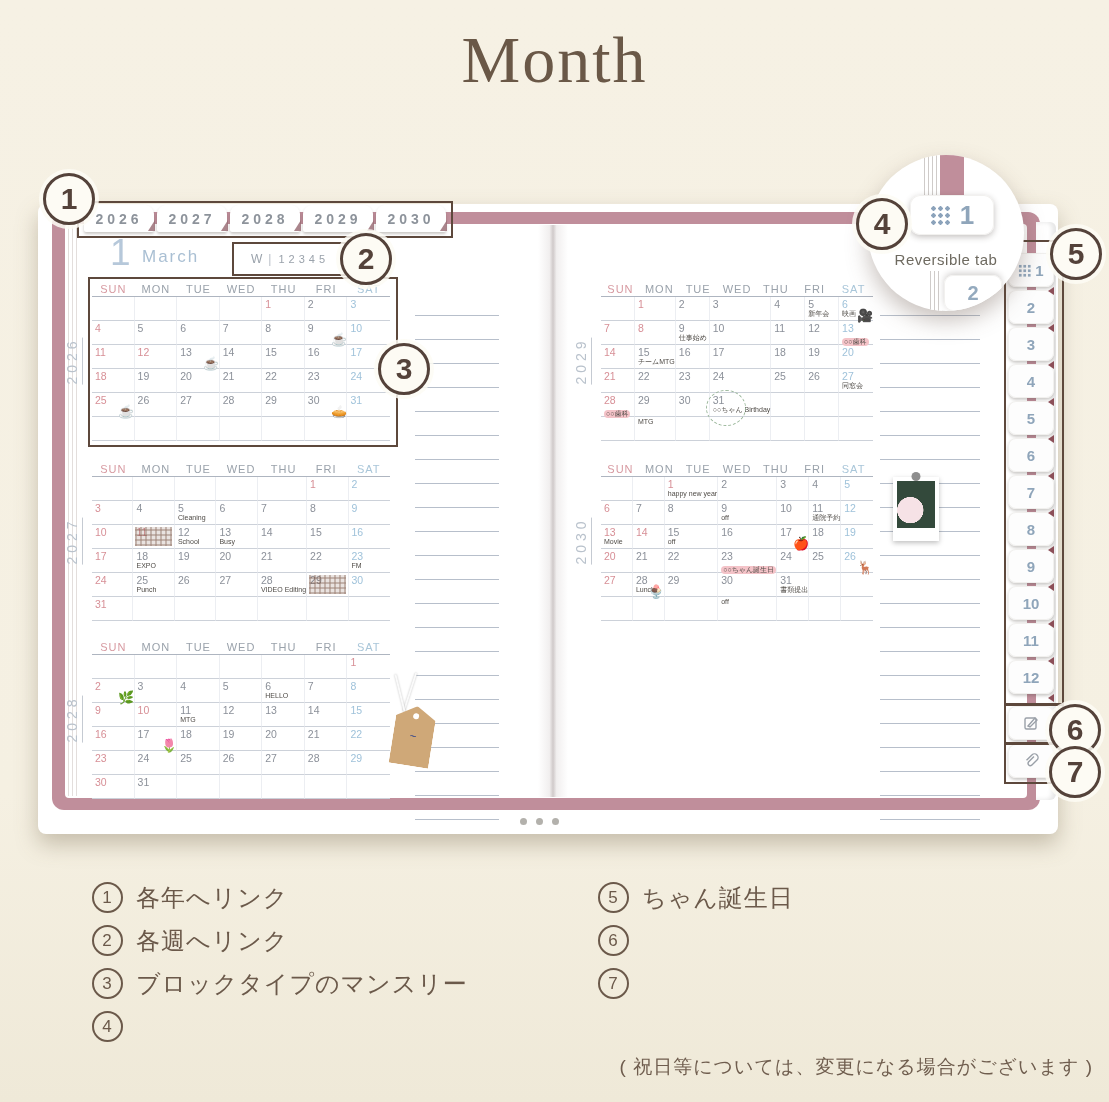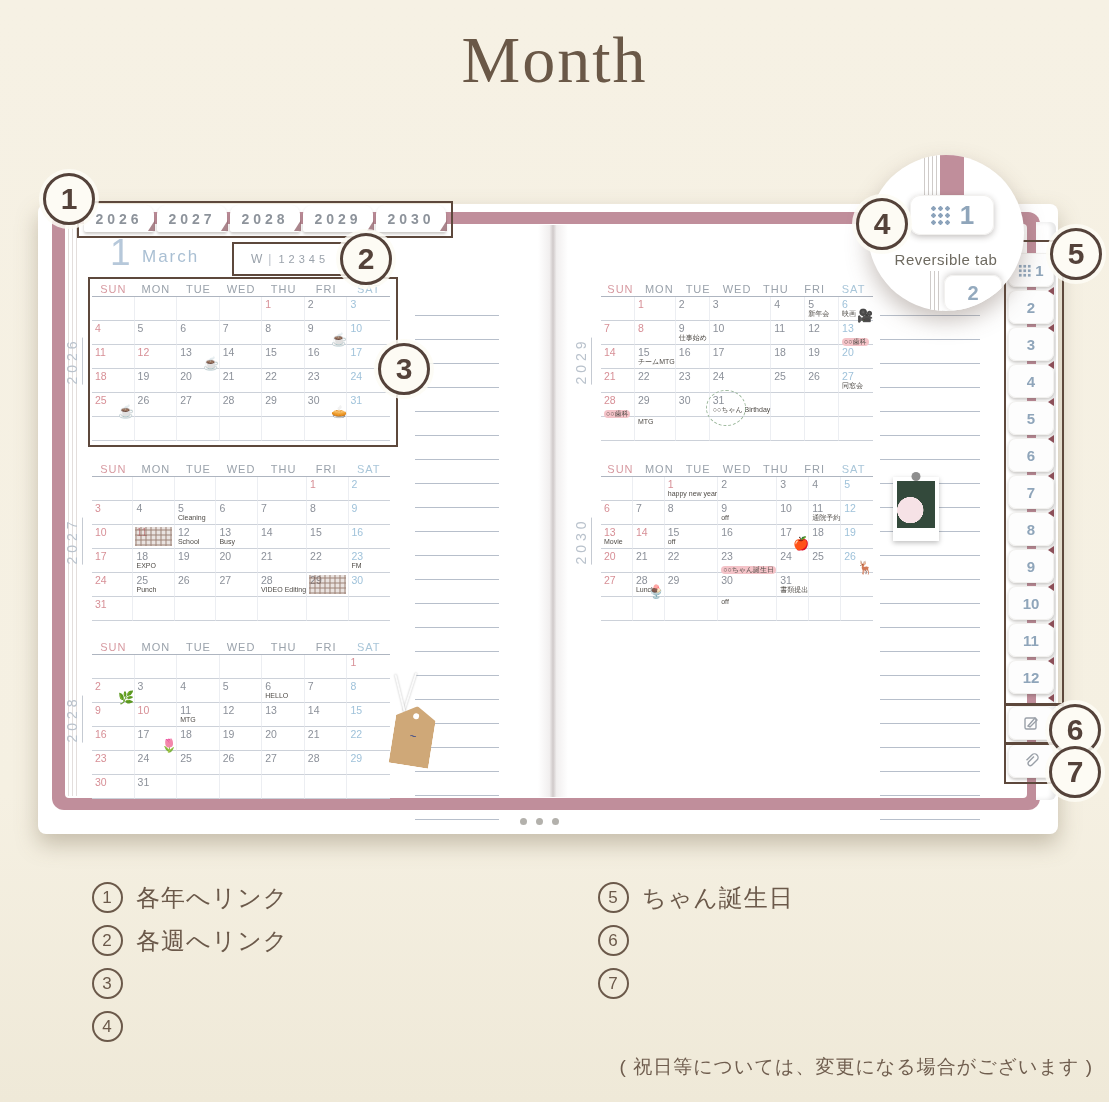--- a/index.html
+++ b/index.html
@@ -631,20 +631,21 @@
       <div class="legend-item">
         <span class="circle-num">1</span>
         <span class="legend-text">各年へリンク</span>
       </div>
       <div class="legend-item">
         <span class="circle-num">2</span>
         <span class="legend-text">各週へリンク</span>
       </div>
       <div class="legend-item">
         <span class="circle-num">3</span>
+        <span class="legend-text">ブロックタイプのマンスリー</span>
       </div>
       <div class="legend-item">
         <span class="circle-num">4</span>
       </div>
     </div>
   <div id="legend-right" class="legend-col">
       <div class="legend-item">
         <span class="circle-num">5</span>
         <span class="legend-text">ちゃん誕生日</span>
       </div>

